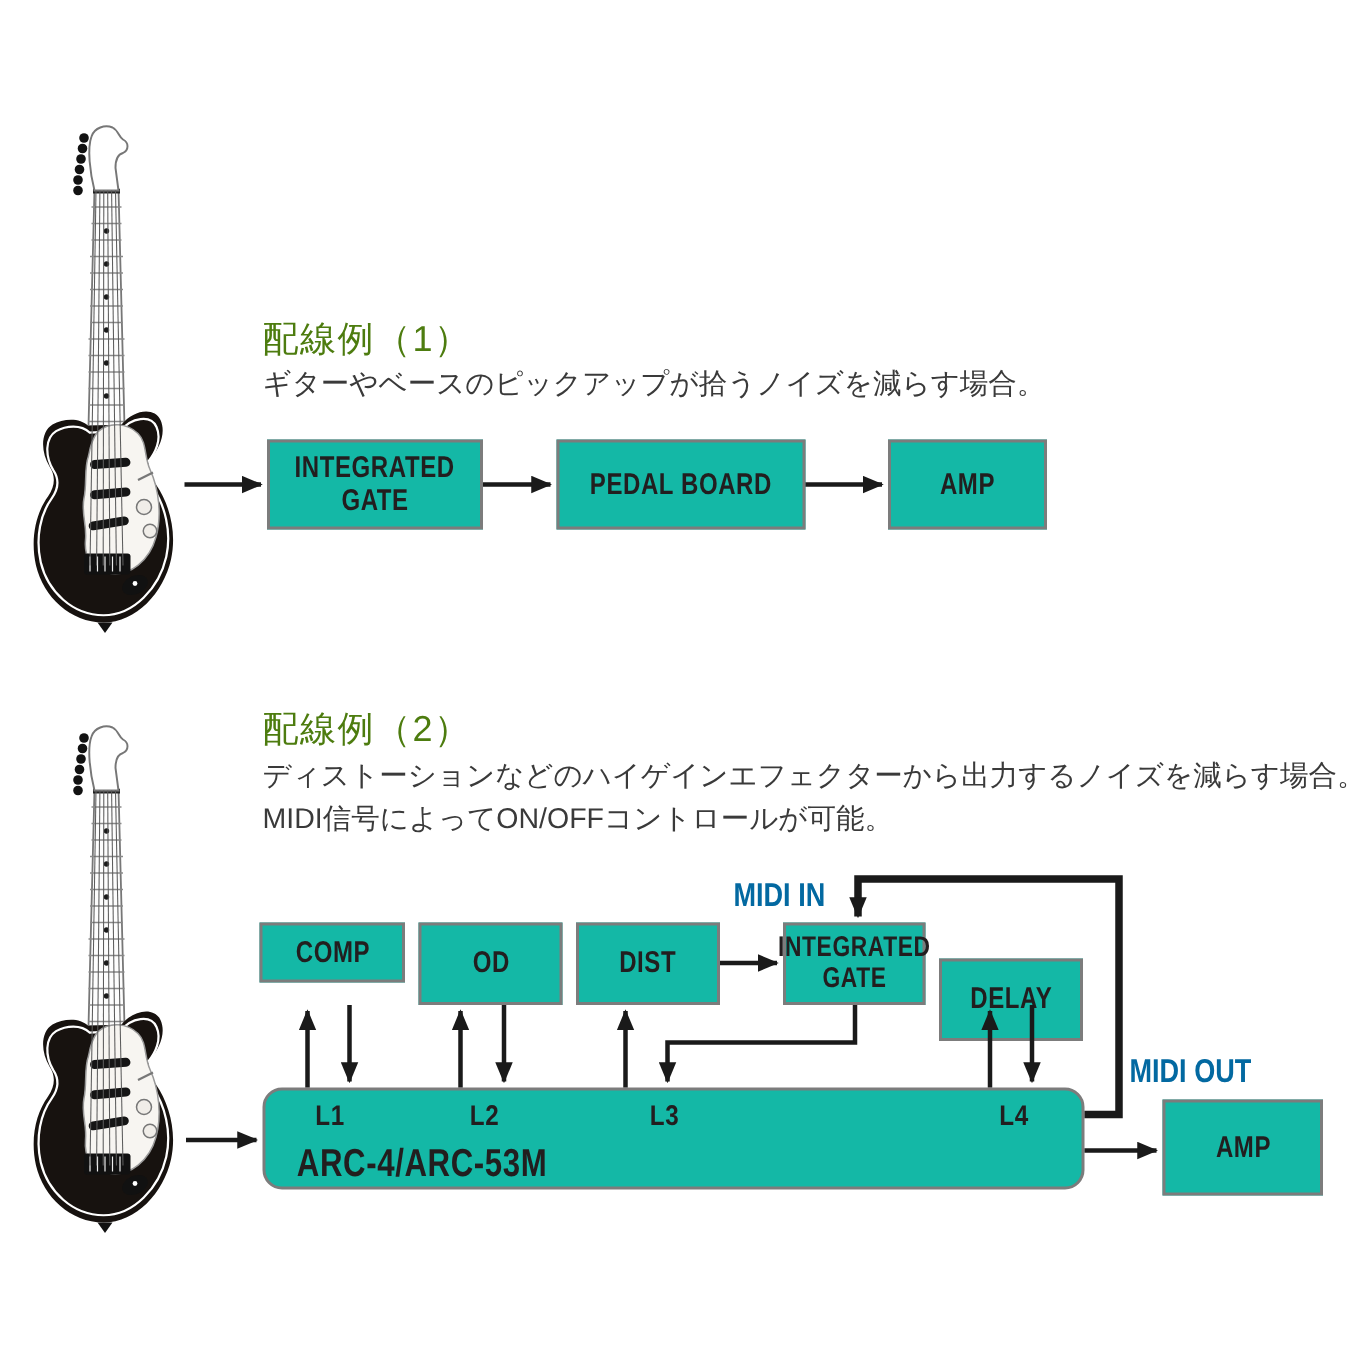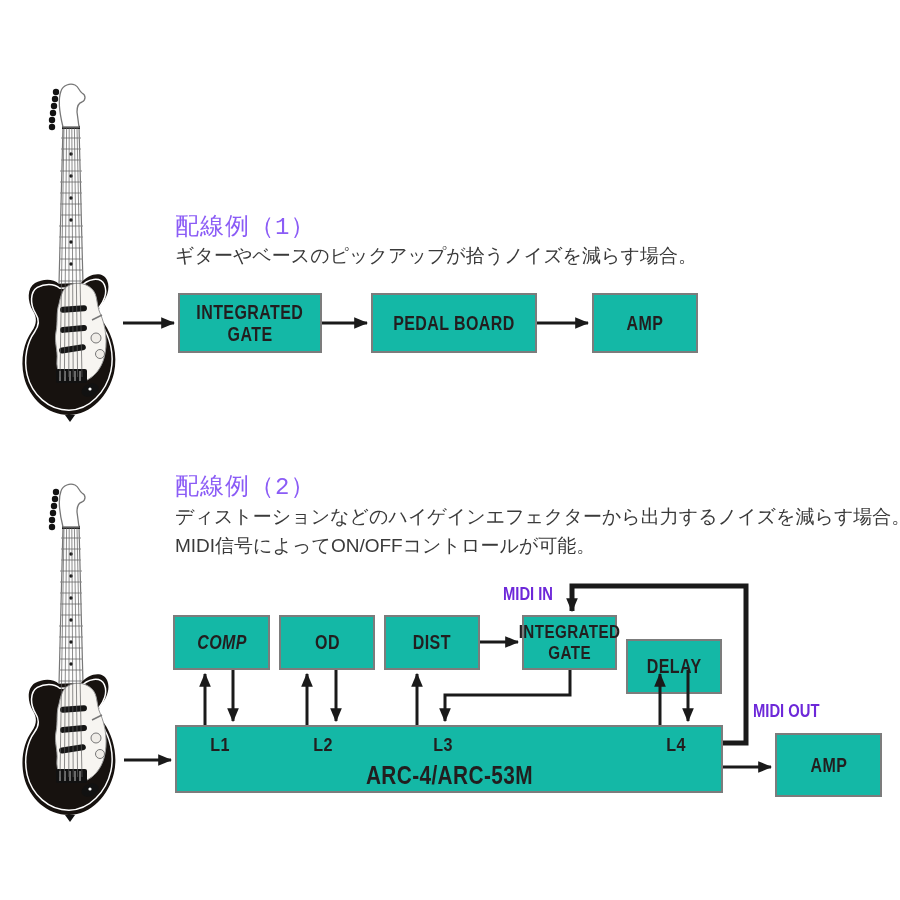--- a/index.html
+++ b/index.html
@@ -1,44 +1,44 @@
 <!DOCTYPE html>
 <html><head>
 <meta charset="utf-8">
 <style>
   html,body{margin:0;padding:0;background:#fff;}
   #canvas{
     position:relative;width:900px;height:900px;background:#ffffff;overflow:hidden;
     font-family:"Liberation Sans","DejaVu Sans",sans-serif;
   }
   .jp-heading{
-    position:absolute;color:#8b5cf6;font-size:24px;letter-spacing:1px;white-space:nowrap;font-family:Liberation Mono, monospace;
+    position:absolute;color:#4d7c0f;font-size:24px;letter-spacing:1px;white-space:nowrap;
   }
   .jp-desc{
     position:absolute;color:#3a3a3a;font-size:19px;letter-spacing:0px;white-space:nowrap;
   }
   .box{
     position:absolute;box-sizing:border-box;background:#14b8a6;border:2px solid #7c7c7c;
     display:flex;align-items:center;justify-content:center;
     color:#221e1f;font-weight:bold;font-size:20px;text-align:center;
   }
   .box .cond{display:inline-block;transform:scaleX(0.8);white-space:nowrap;letter-spacing:0.5px;}
   .two-line{flex-direction:column;line-height:1.1;}
   .loop-label{
     position:absolute;top:7px;transform:translateX(-50%);
     color:#221e1f;font-weight:bold;font-size:19px;
   }
   .loop-label .cond{display:inline-block;transform:scaleX(0.85);}
   .arc-name{
-    position:absolute;left:0;right:0;top:33px;text-align:center;
+    position:absolute;left:0;right:0;top:33px;text-align:left;
     color:#221e1f;font-weight:bold;font-size:26px;
   }
   .arc-name .cond{display:inline-block;transform:scaleX(0.8);letter-spacing:0.5px;}
   .midi-label{
-    position:absolute;color:#6d28d9;font-weight:bold;font-size:18px;white-space:nowrap;
+    position:absolute;color:#0369a1;font-weight:bold;font-size:22px;white-space:nowrap;
   }
   .midi-label .cond{display:inline-block;transform:scaleX(0.82);transform-origin:left center;}
   svg.wires{position:absolute;left:0;top:0;pointer-events:none;}
   .guitar{position:absolute;}
 </style>
 </head>
 <body>
 
 <div id="canvas">
 
@@ -148,38 +148,38 @@
     <span class="cond">PEDAL BOARD</span>
   </div>
   <div class="box" style="left:592px;top:293px;width:106px;height:60px;">
     <span class="cond">AMP</span>
   </div>
 
   <div class="jp-heading" style="left:175px;top:470px;">配線例（2）</div>
   <div class="jp-desc" style="left:175px;top:504px;">ディストーションなどのハイゲインエフェクターから出力するノイズを減らす場合。</div>
   <div class="jp-desc" style="left:175px;top:533px;">MIDI信号によってON/OFFコントロールが可能。</div>
 
-  <div class="box" style="left:173px;top:615px;width:97px;height:55px;font-style:italic;">
+  <div class="box" style="left:173px;top:615px;width:97px;height:40px;">
     <span class="cond">COMP</span>
   </div>
   <div class="box" style="left:279px;top:615px;width:96px;height:55px;">
     <span class="cond">OD</span>
   </div>
   <div class="box" style="left:384px;top:615px;width:96px;height:55px;">
     <span class="cond">DIST</span>
   </div>
   <div class="box two-line" style="left:522px;top:615px;width:95px;height:55px;font-size:19px;">
     <span class="cond">INTEGRATED</span>
     <span class="cond">GATE</span>
   </div>
   <div class="box" style="left:626px;top:615px;width:96px;height:55px;margin-top:24px;">
     <span class="cond">DELAY</span>
   </div>
 
-  <div class="box" style="left:175px;top:725px;width:548px;height:68px;display:block;">
+  <div class="box" style="left:175px;top:725px;width:548px;height:68px;display:block;border-radius:13px;">
     <span class="loop-label" style="left:43px;">
       <span class="cond">L1</span></span>
     <span class="loop-label" style="left:146px;">
       <span class="cond">L2</span></span>
     <span class="loop-label" style="left:256px;margin-left:10px;">
       <span class="cond">L3</span></span>
     <span class="loop-label" style="left:499px;text-align:center;">
       <span class="cond">L4</span></span>
     <span class="arc-name">
       <span class="cond">ARC-4/ARC-53M</span></span>

